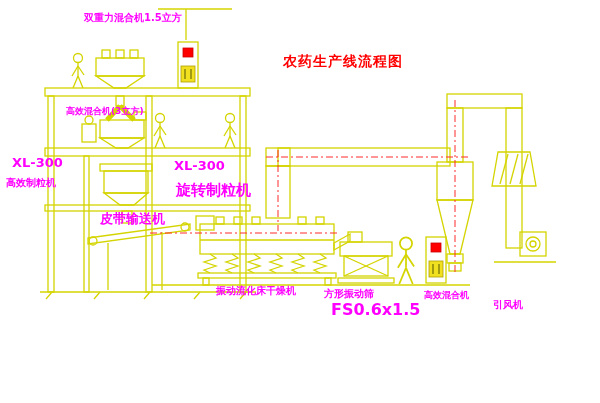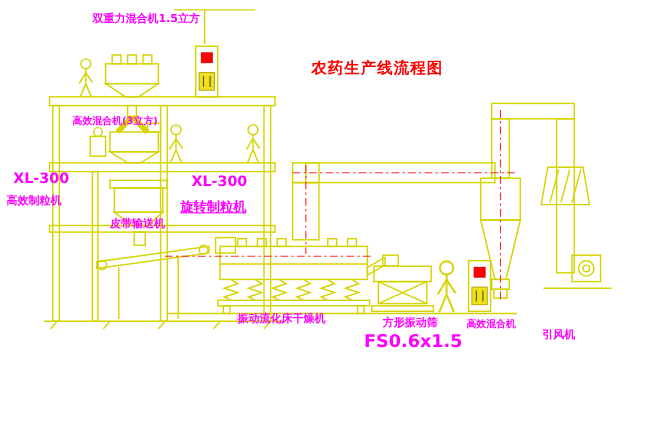--- a/index.html
+++ b/index.html
@@ -15,25 +15,25 @@
   .rfill {fill:#ff0000;stroke:#cc0000;stroke-width:0.8;}
   .yfill {fill:#f0e020;stroke:#b0a000;stroke-width:0.8;}
   .mark {stroke:#555500;stroke-width:1;}
   
   .lbl{position:absolute;color:#ff00ff;font-weight:bold;white-space:nowrap;line-height:1.1;}
   #lbl-gravity-mixer {left:84px; top:12px; font-size:10px;}
   #lbl-high-eff     {left:66px; top:107px;font-size:9px;}
   #lbl-gl-model     {left:12px; top:156px;font-size:13px;}
   #lbl-gl-name      {left:6px;  top:177px;font-size:10px;}
   #lbl-gm-model     {left:174px;top:159px;font-size:13px;}
-  #lbl-gm-name      {left:164px;top:182px;font-size:12px;text-decoration:underline;}
-  #lbl-conveyor     {left:100px;top:198px;font-size:10px;}
+  #lbl-gm-name      {left:176px;top:182px;font-size:15px;}
+  #lbl-conveyor     {left:100px;top:212px;font-size:13px;font-family:Liberation Serif, serif;}
   #lbl-dryer-name   {left:216px;top:285px;font-size:10px;text-align:center;}
   #lbl-dryer-model  {left:226px;top:297px;font-size:14px;}
-  #lbl-screen-name  {left:348px;top:288px;font-size:10px;}
+  #lbl-screen-name  {left:324px;top:288px;font-size:10px;}
   #lbl-screen-model {left:331px;top:301px;font-size:16px;}
   #lbl-cyclone      {left:424px;top:291px;font-size:9px;}
   #lbl-fan          {left:493px;top:299px;font-size:10px;}
   .title-part{position:absolute;color:#ff0000;white-space:nowrap;font-weight:bold;}
   #title-main    {left:283px;top:53px;font-size:14px;letter-spacing:1px;}
   #title-capacity{left:366px;top:40px;font-size:23px;font-weight:normal;}
 </style>
 </head>
 <body>
 

